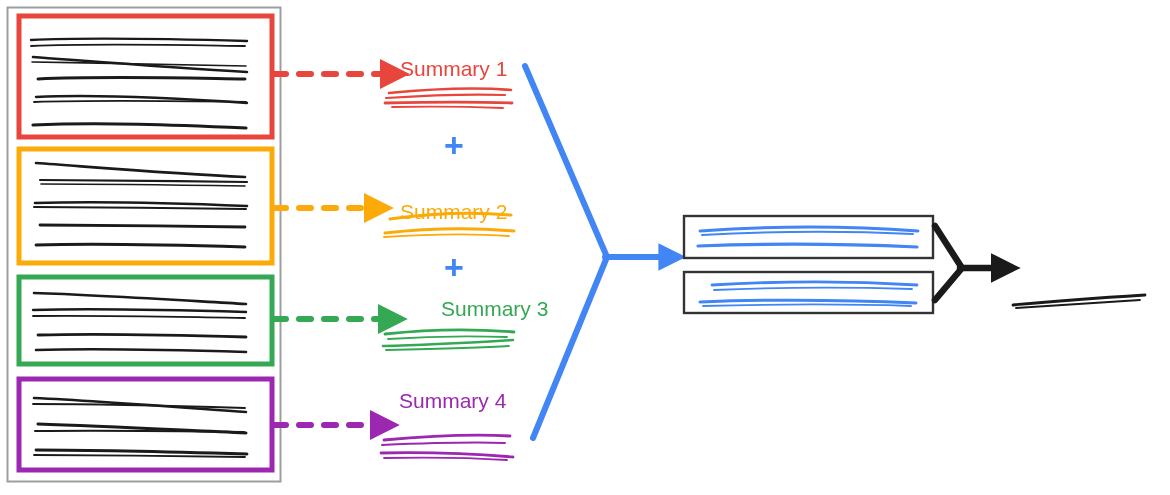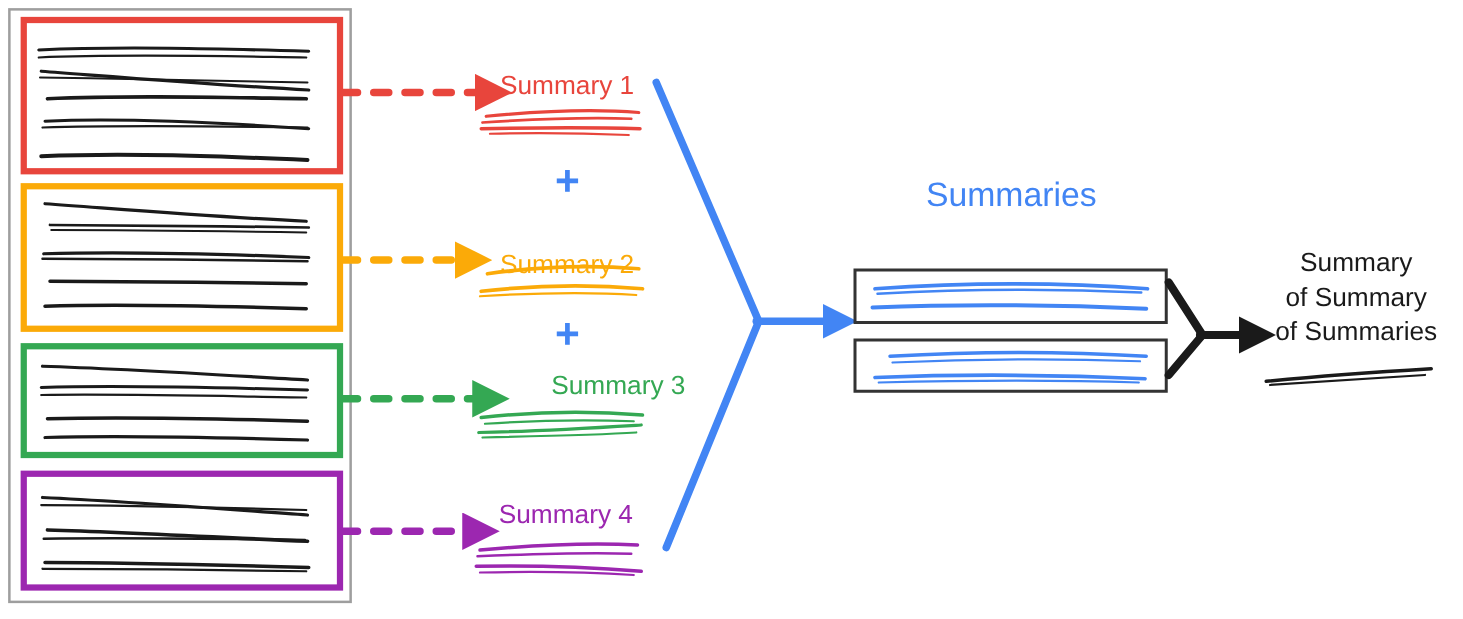--- a/index.html
+++ b/index.html
@@ -186,25 +186,19 @@
   <div class="label summary-label" style="left:400px; top:58px; color:#e8453c;">Summary 1</div>
 
   <div class="plus-sign" style="left:444px; top:128px;">+</div>
 
   <div class="label summary-label" style="left:400px; top:185px; color:#fbaa08;margin-top:16px;">Summary 2</div>
 
   <div class="plus-sign" style="left:444px; top:250px;">+</div>
 
   <div class="label summary-label" style="left:400px; top:298px; color:#34a853;margin-left:41px;">Summary 3</div>
 
-  <div class="label summary-label" style="left:399px; top:401px; color:#9c27b0;">Summary 4</div>
+  <div class="label summary-label" style="left:399px; top:390px; color:#9c27b0;">Summary 4</div>
 
   <div class="label sos-title" style="left:703px; top:139px; width:212px;">
-    <div>Summaries</div>
   </div>
 
-  <div class="label final-title" style="left:1005px; top:197px; width:160px;">
-    <div>Summary</div>
-    <div>of Summary</div>
-    <div>of Summaries</div>
-  </div>
 
 </div>
 
 </body></html>

